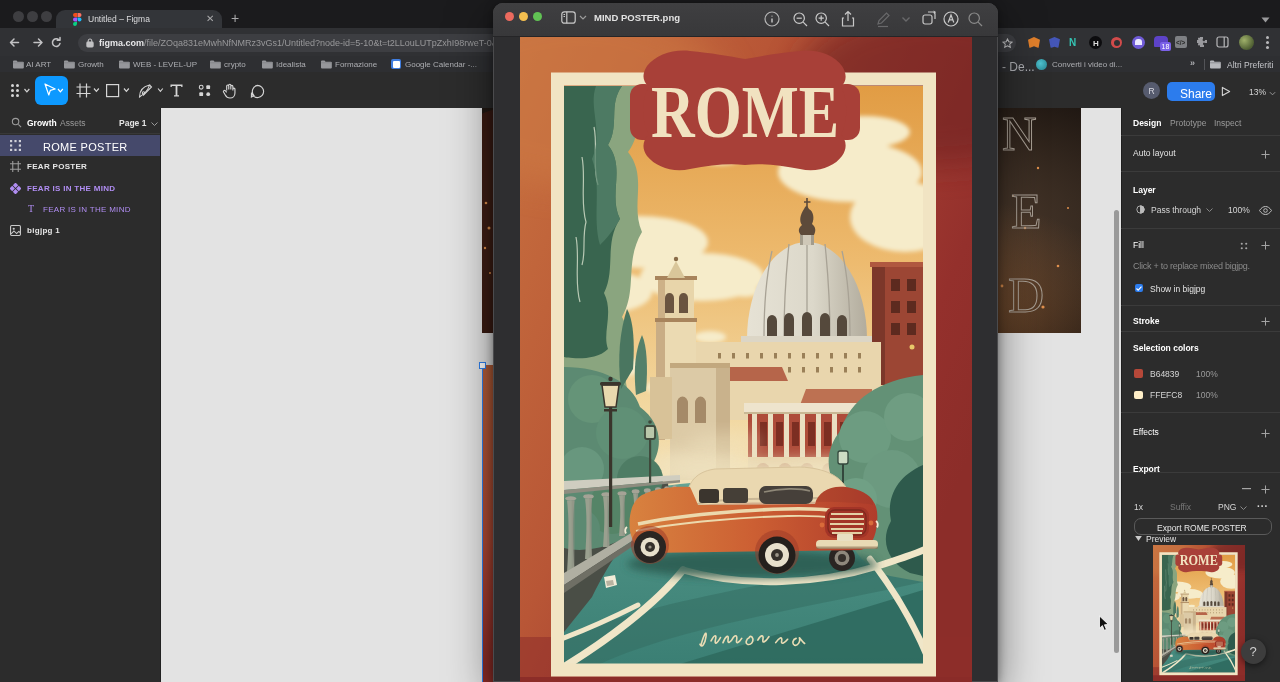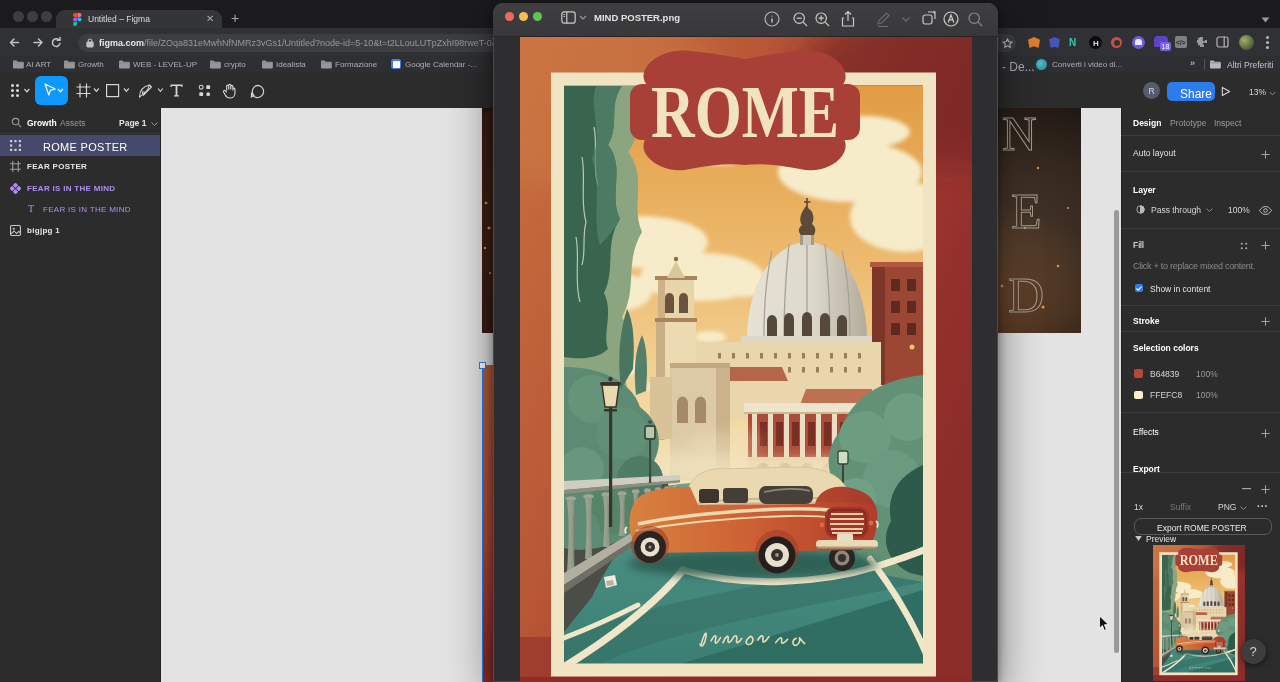--- a/index.html
+++ b/index.html
@@ -610,26 +610,26 @@
 <div class="txt" style="left:1133px;top:240px;font-size:8.5px;font-weight:400;color:#fff">Fill</div>
 <svg class="abs" style="left:1240px;top:241.5px" width="8" height="8" viewBox="0 0 9 9" fill="#a5a5a5">
     <circle cx="2" cy="2" r="1.2"></circle>
     <circle cx="7" cy="2" r="1.2"></circle>
     <circle cx="2" cy="7" r="1.2"></circle>
     <circle cx="7" cy="7" r="1.2"></circle>
   </svg>
 <svg class="abs" style="left:1261px;top:241px" width="9" height="9" viewBox="0 0 10 10" stroke="#a5a5a5" stroke-width="1.1">
     <path d="M5 0.5v9M0.5 5h9"></path>
   </svg>
-<div class="txt" style="left:1133px;top:261px;font-size:9px;color:#8a8a8a;letter-spacing:-0.25px">Click + to replace mixed content.</div>
+<div class="txt" style="left:1133px;top:261px;font-size:9px;color:#8a8a8a;letter-spacing:-0.25px">Click + to replace mixed bigjpg.</div>
 <div class="abs" style="left:1134.5px;top:284px;width:8px;height:8px;background:#2c7ced;border-radius:2px"></div>
 <svg class="abs" style="left:1136px;top:286px" width="6" height="5" viewBox="0 0 7 6" fill="none" stroke="#fff" stroke-width="1.4">
     <path d="M0.5 3l2 2L6.5 0.8"></path>
   </svg>
-<div class="txt" style="left:1150px;top:283.5px;font-size:8.5px;color:#e4e4e4">Show in content</div>
+<div class="txt" style="left:1150px;top:283.5px;font-size:8.5px;color:#e4e4e4">Show in bigjpg</div>
 <div class="abs" style="left:1121px;top:304.5px;width:159px;height:1px;background:#3b3b3b"></div>
 <div class="txt" style="left:1133px;top:315.5px;font-size:8.5px;font-weight:700;color:#fff">Stroke</div>
 <svg class="abs" style="left:1261px;top:317px" width="9" height="9" viewBox="0 0 10 10" stroke="#a5a5a5" stroke-width="1.1">
     <path d="M5 0.5v9M0.5 5h9"></path>
   </svg>
 <div class="abs" style="left:1121px;top:331px;width:159px;height:1px;background:#3b3b3b"></div>
 <div class="txt" style="left:1133px;top:343px;font-size:8.5px;font-weight:700;color:#fff">Selection colors</div>
 <div class="abs" style="left:1134px;top:369px;width:8.5px;height:8.5px;background:#b64839;border-radius:2px"></div>
 <div class="txt" style="left:1150px;top:368.5px;font-size:8.5px;color:#d6d6d6">B64839</div>
 <div class="txt" style="left:1196px;top:368.5px;font-size:8.5px;color:#9b9b9b">100%</div>

